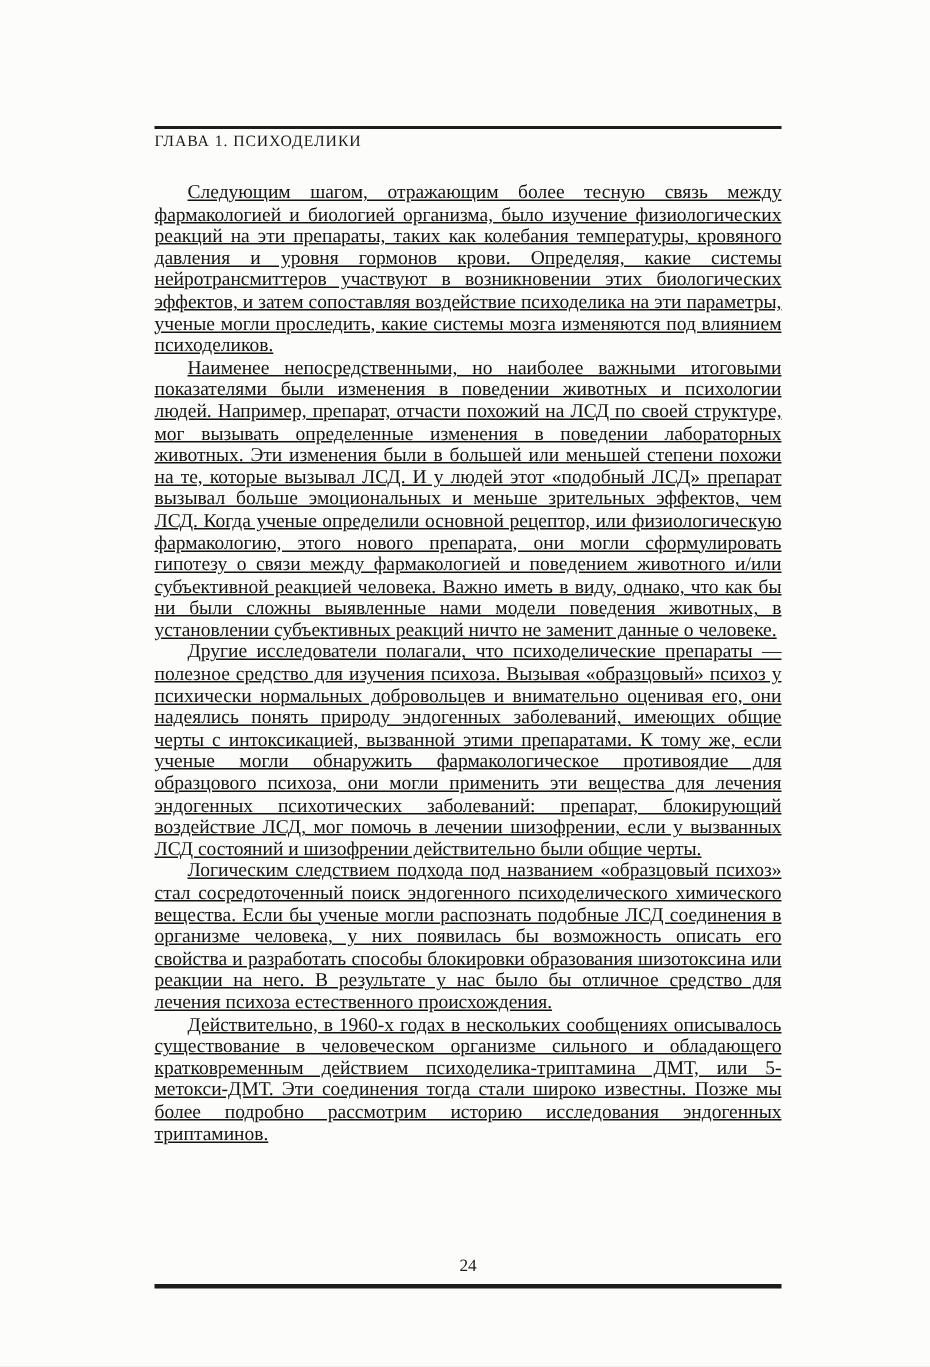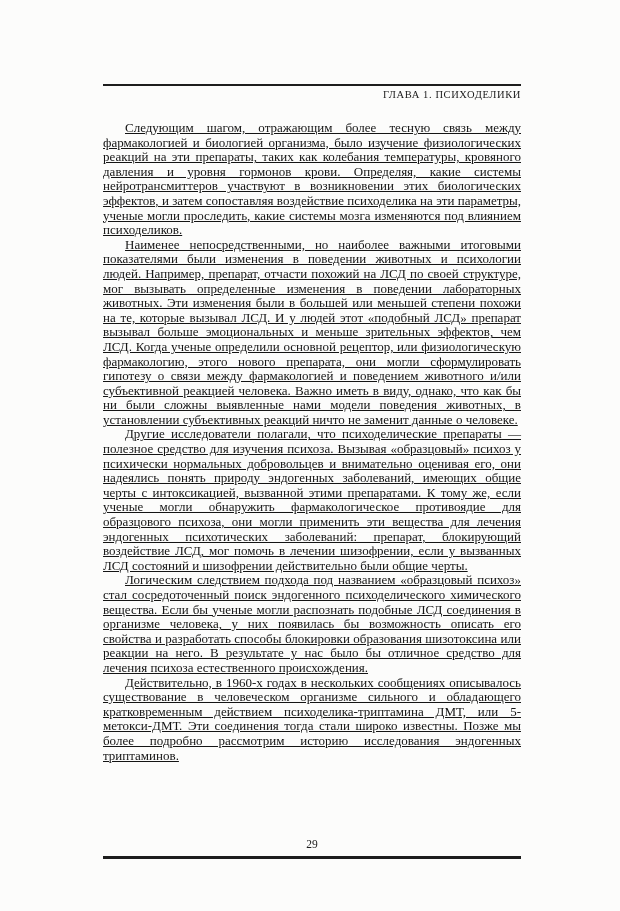--- a/index.html
+++ b/index.html
@@ -24,21 +24,20 @@
     left: 103px;
     width: 418px;
     height: 2px;
     background: #1d1d1d;
   }
   .chapter-title {
     position: absolute;
     top: 89px;
     left: 103px;
     width: 418px;
-    text-align: right;
     font-size: 10.5px;
     letter-spacing: 0.6px;
     color: #1a1a1a;
     text-transform: uppercase;
   }
   .content {
     position: absolute;
     top: 121px;
     left: 103px;
     width: 418px;
@@ -81,17 +80,17 @@
   <div class="chapter-title">ГЛАВА 1. ПСИХОДЕЛИКИ</div>
 
   <div class="content">
     <p>Следующим шагом, отражающим более тесную связь между фармакологией и биологией организма, было изучение физиологических реакций на эти препараты, таких как колебания температуры, кровяного давления и уровня гормонов крови. Определяя, какие системы нейротрансмиттеров участвуют в возникновении этих биологических эффектов, и затем сопоставляя воздействие психоделика на эти параметры, ученые могли проследить, какие системы мозга изменяются под влиянием психоделиков.</p>
     <p>Наименее непосредственными, но наиболее важными итоговыми показателями были изменения в поведении животных и психологии людей. Например, препарат, отчасти похожий на ЛСД по своей структуре, мог вызывать определенные изменения в поведении лабораторных животных. Эти изменения были в большей или меньшей степени похожи на те, которые вызывал ЛСД. И у людей этот «подобный ЛСД» препарат вызывал больше эмоциональных и меньше зрительных эффектов, чем ЛСД. Когда ученые определили основной рецептор, или физиологическую фармакологию, этого нового препарата, они могли сформулировать гипотезу о связи между фармакологией и поведением животного и/или субъективной реакцией человека. Важно иметь в виду, однако, что как бы ни были сложны выявленные нами модели поведения животных, в установлении субъективных реакций ничто не заменит данные о человеке.</p>
     <p>Другие исследователи полагали, что психоделические препараты — полезное средство для изучения психоза. Вызывая «образцовый» психоз у психически нормальных добровольцев и внимательно оценивая его, они надеялись понять природу эндогенных заболеваний, имеющих общие черты с интоксикацией, вызванной этими препаратами. К тому же, если ученые могли обнаружить фармакологическое противоядие для образцового психоза, они могли применить эти вещества для лечения эндогенных психотических заболеваний: препарат, блокирующий воздействие ЛСД, мог помочь в лечении шизофрении, если у вызванных ЛСД состояний и шизофрении действительно были общие черты.</p>
     <p>Логическим следствием подхода под названием «образцовый психоз» стал сосредоточенный поиск эндогенного психоделического химического вещества. Если бы ученые могли распознать подобные ЛСД соединения в организме человека, у них появилась бы возможность описать его свойства и разработать способы блокировки образования шизотоксина или реакции на него. В результате у нас было бы отличное средство для лечения психоза естественного происхождения.</p>
     <p>Действительно, в 1960-х годах в нескольких сообщениях описывалось существование в человеческом организме сильного и обладающего кратковременным действием психоделика-триптамина ДМТ, или 5-метокси-ДМТ. Эти соединения тогда стали широко известны. Позже мы более подробно рассмотрим историю исследования эндогенных триптаминов.</p>
   </div>
 
-  <div class="page-number">29</div>
+  <div class="page-number">24</div>
 
   <div class="footer-rule"></div>
 
 </div>
 
 </body></html>

